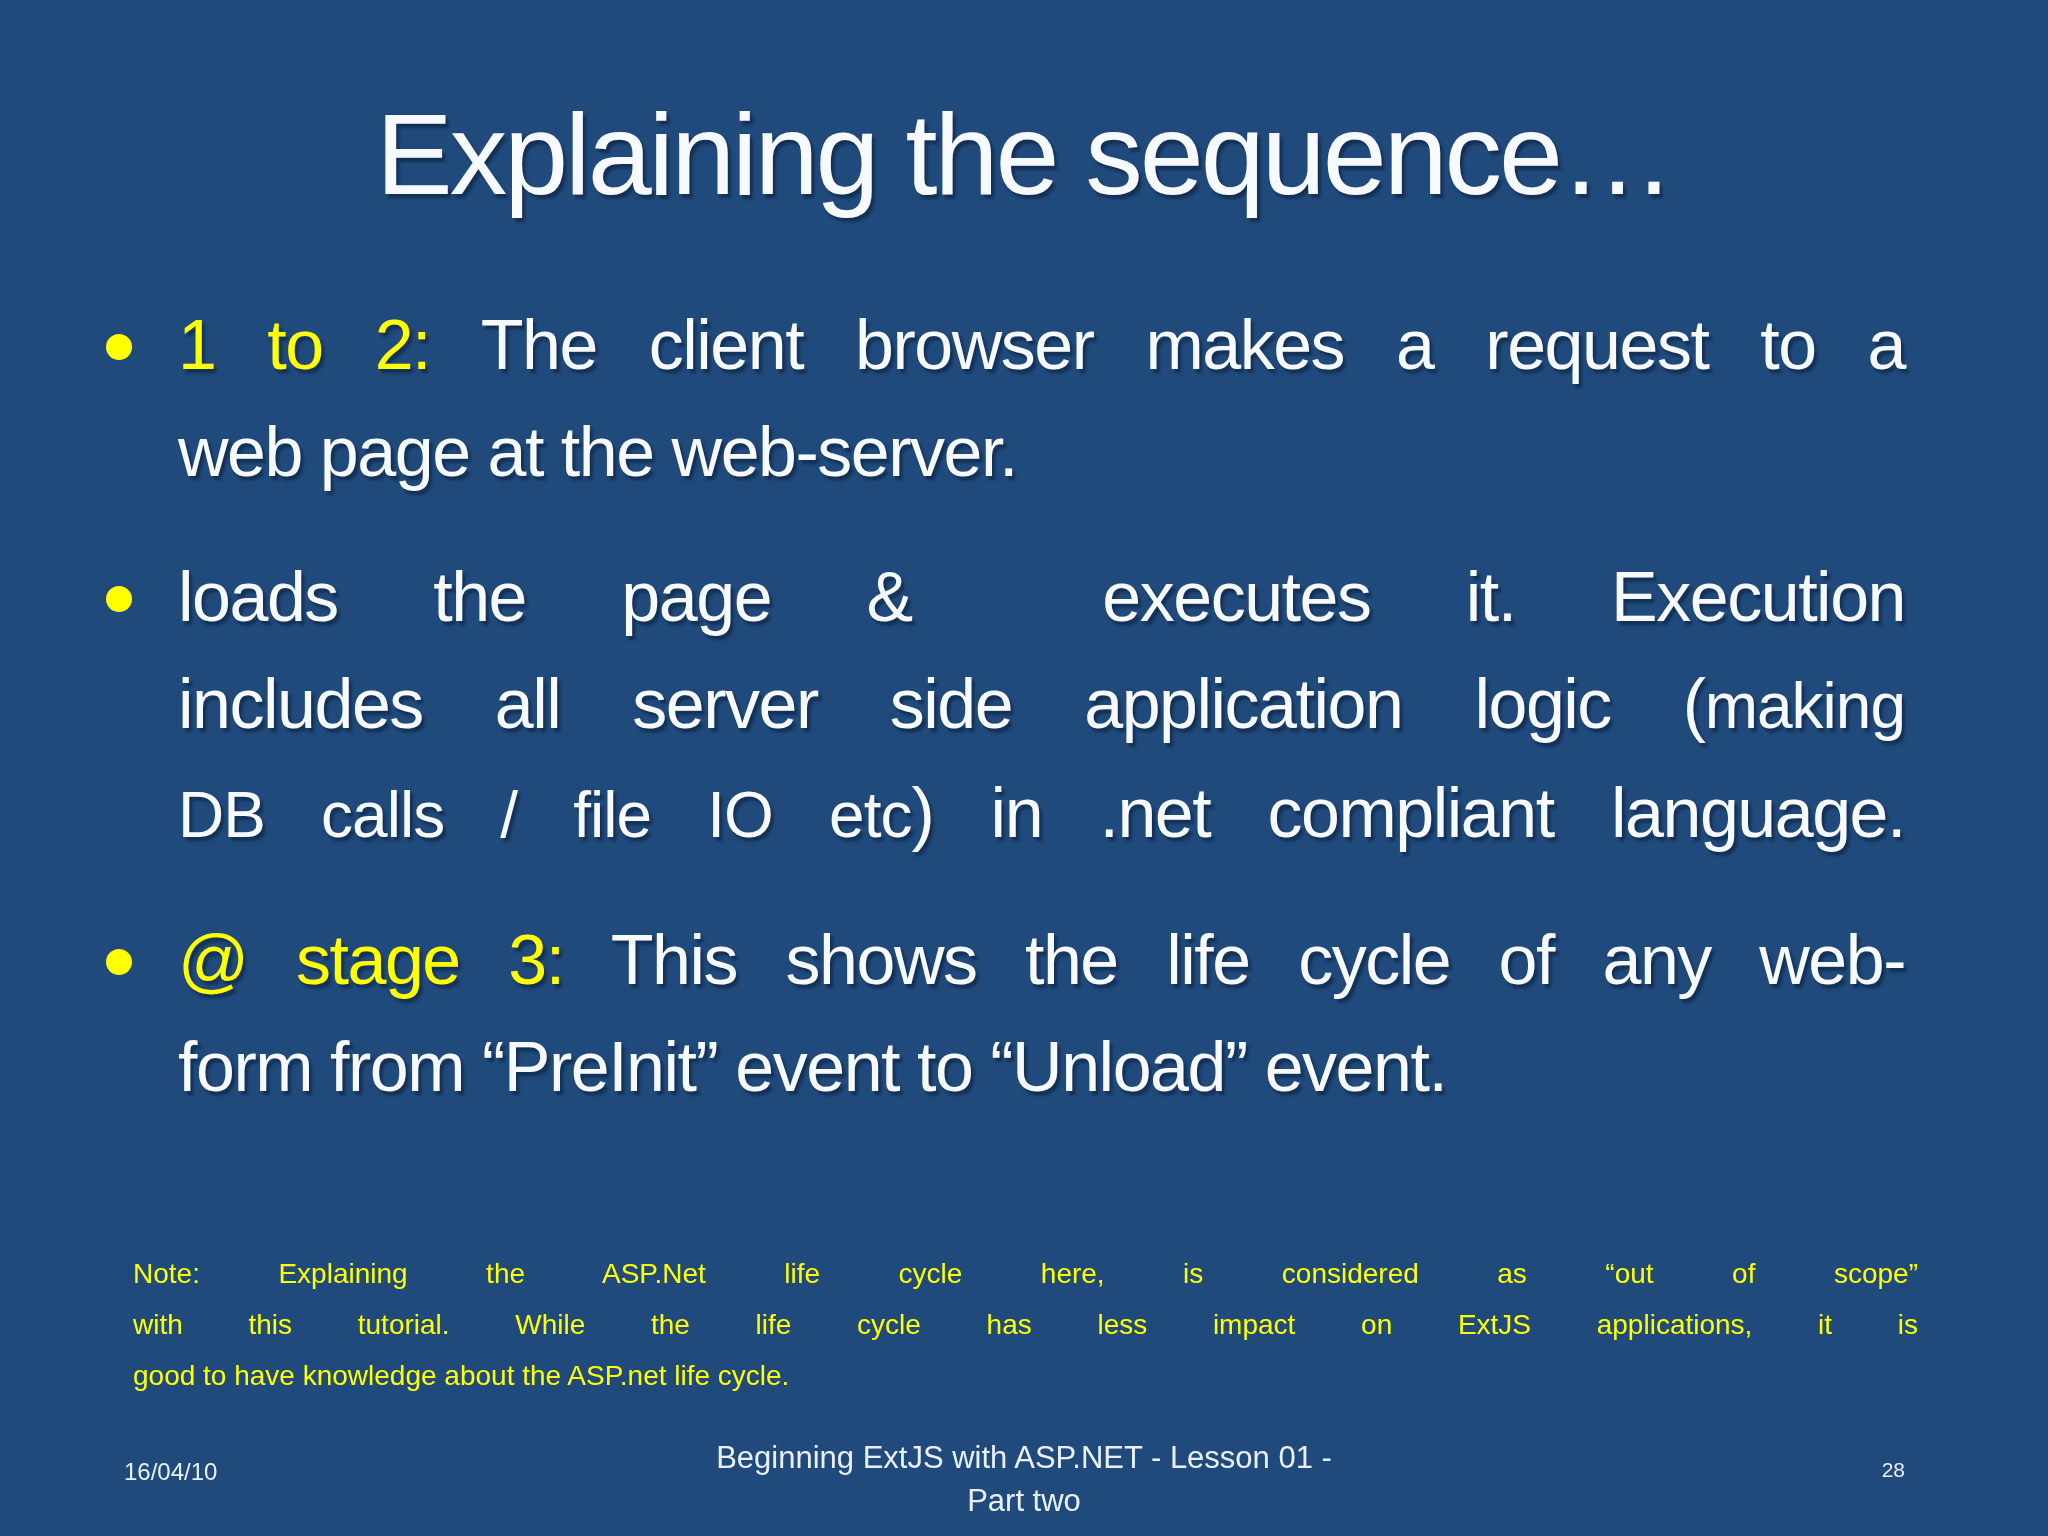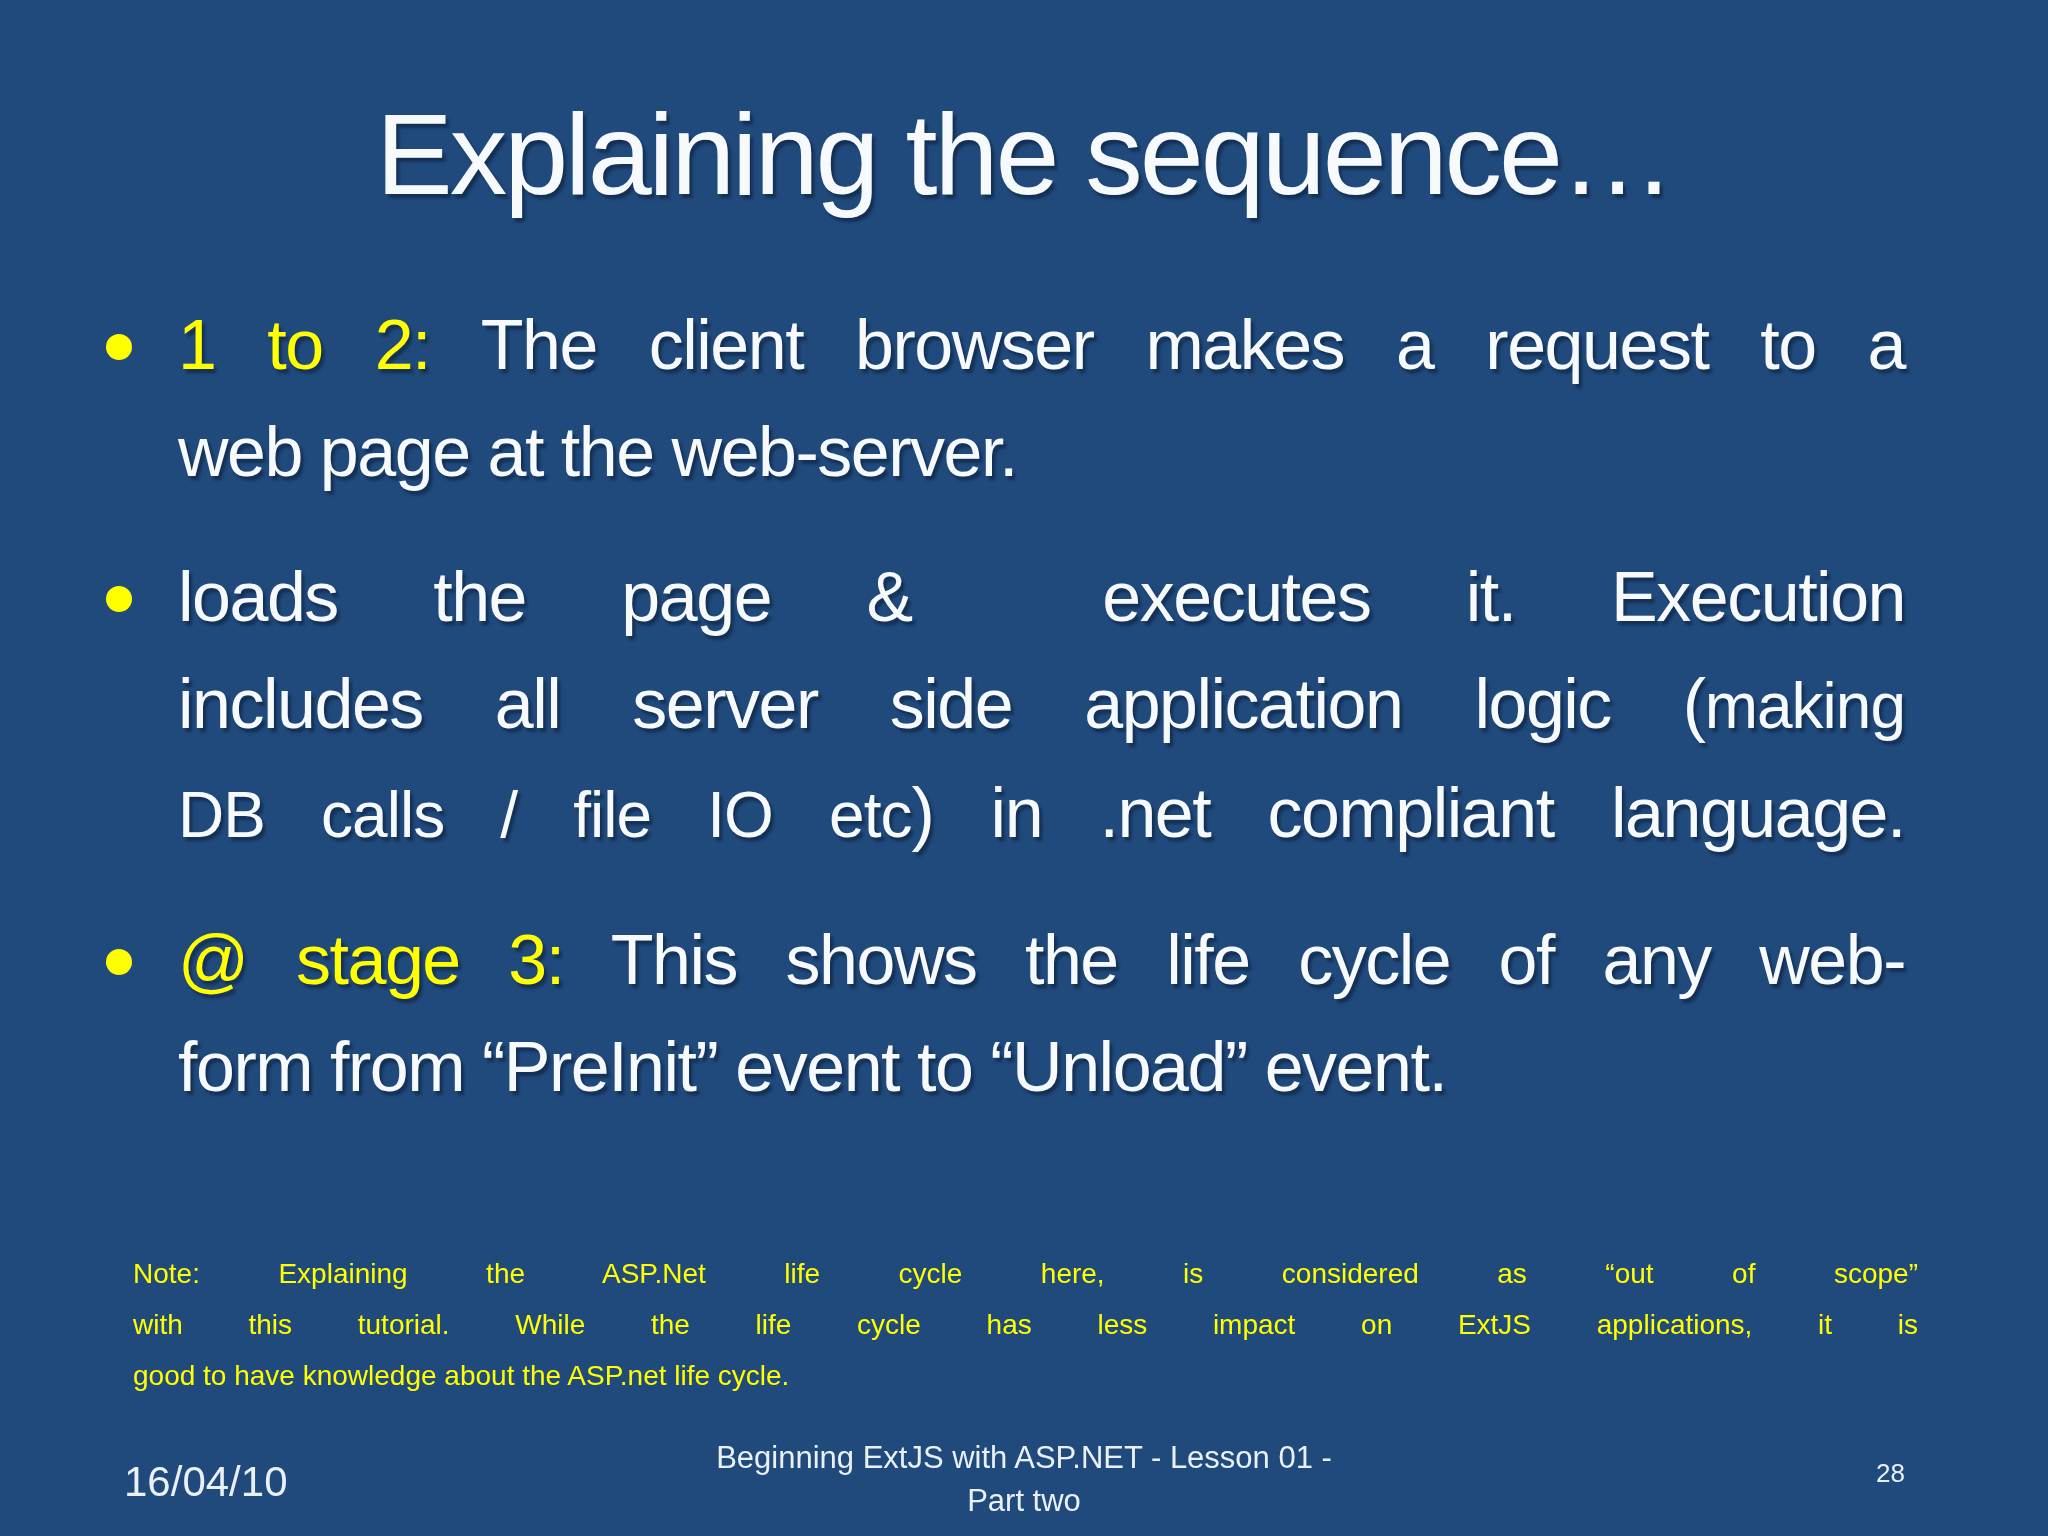--- a/index.html
+++ b/index.html
@@ -47,29 +47,29 @@
 
   .note{
     position:absolute;top:1248px;left:133px;right:130px;
     color:var(--accent-yellow);
     font-size:28px;line-height:51px;letter-spacing:0;
   }
   .note .line.j{text-align:justify;text-align-last:justify;text-justify:inter-word;}
 
   .footer-date{
     position:absolute;left:124px;top:1458px;
-    font-size:42px;color:#EAF0F7;
+    font-size:24px;color:#EAF0F7;
   }
   .footer-center{
     position:absolute;left:424px;right:424px;top:1436px;
     text-align:center;font-size:31px;line-height:43px;color:#EAF0F7;
   }
   .footer-page{
     position:absolute;right:143px;top:1458px;
-    font-size:26px;color:#EAF0F7;
+    font-size:21px;color:#EAF0F7;
   }
 </style>
 </head>
 <body>
 
 <div class="slide">
 
   <h1 class="title">Explaining the sequence…</h1>
 
   <div class="content">

